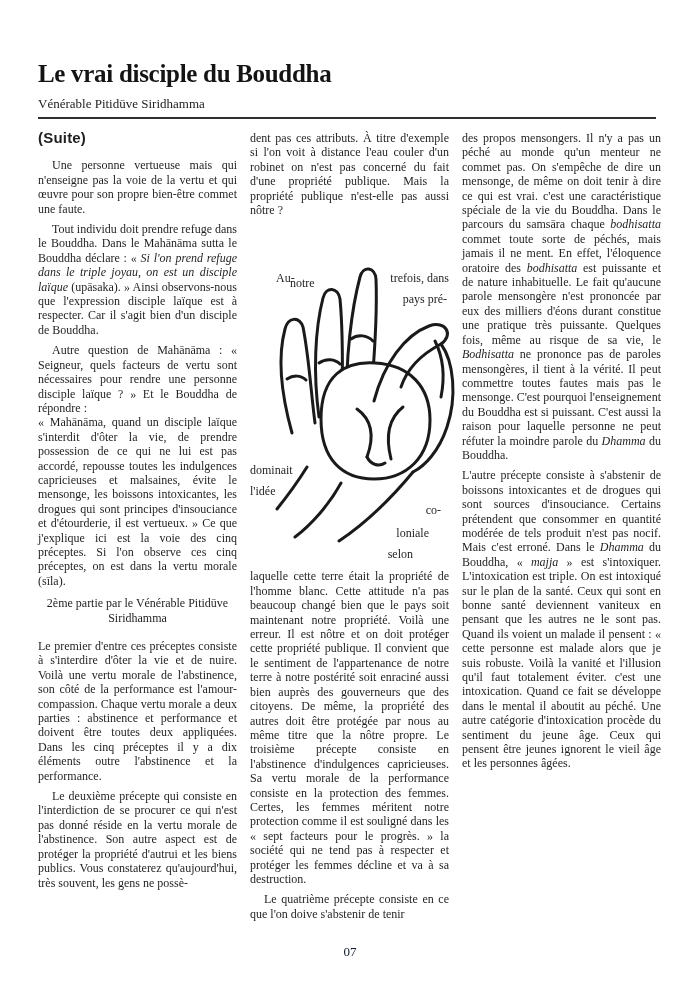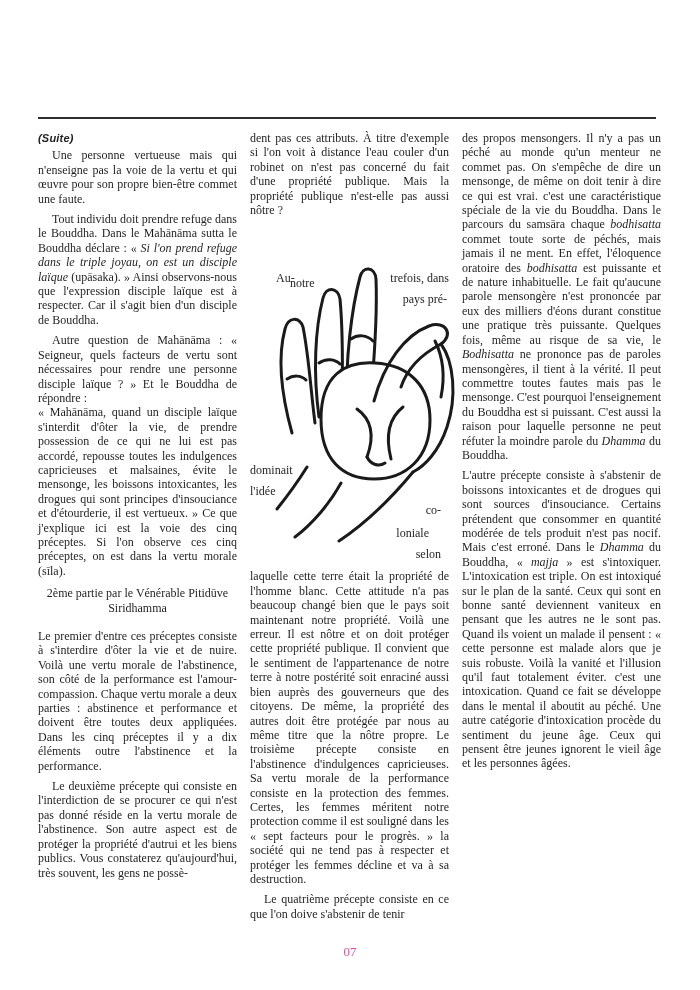--- a/index.html
+++ b/index.html
@@ -10,42 +10,46 @@
   .author{margin-top:8px;font-size:13px;color:#222;}
   .rule{position:absolute;left:38px;top:117px;width:618px;height:2px;background:#2e2e2e;}
   .columns{position:absolute;left:38px;top:131px;width:623px;display:flex;gap:13px;}
   .col{width:199px;font-size:12px;line-height:14.4px;text-align:justify;}
   .col p{margin:0 0 6px;}
   .indent{text-indent:14px;}
   .tight{margin-bottom:0 !important;}
   .subpart{margin:8px 0 10px !important;text-align:center;}
   .lead-gap{margin-top:14px !important;}
   .suite{font-family:"Liberation Sans","DejaVu Sans",sans-serif;font-weight:700;
-         font-size:11px;letter-spacing:.2px;margin:0 0 3px;text-align:left;font-style:italic;}
+         font-size:15px;letter-spacing:.2px;margin:0 0 13px;text-align:left;}
   .it{font-style:italic;}
   .wrap-figure{position:relative;height:298px;margin:46px 0 8px;}
   .wrap-figure svg{position:absolute;left:26px;top:2px;overflow:visible;}
   .frag{position:absolute;white-space:nowrap;}
   .f0{left:26px;top:8px;}
   .f1{left:0;top:13px;margin-left:40px;}
   .f2{right:0;top:8px;font-family:Liberation Serif, serif;}
   .f3{right:2px;top:29px;}
   .f4{left:0;top:200px;}
   .f5{left:0;top:221px;}
   .f6{right:8px;top:240px;}
   .f7{right:20px;top:263px;}
-  .f8{right:8px;top:284px;margin-left:44px;}
+  .f8{right:36px;top:284px;margin-left:44px;}
   .pagenum{position:absolute;left:0;top:944px;width:700px;text-align:center;
-           font-size:13px;color:#ec4899;}
+           font-size:13px;color:#0f172a;}
 </style>
 </head>
 <body>
 
 <div class="page">
 
+  <header class="masthead">
+    <h1 class="title">Le vrai disciple du Bouddha</h1>
+    <div class="author">Vénérable Pitidūve Siridhamma</div>
+  </header>
 
   <div class="rule"></div>
 
   <main class="columns">
 
     <section class="col">
       <div class="suite">(Suite)</div>
       <p class="indent"><span>Une personne vertueuse mais qui n'enseigne pas la voie de la vertu et qui œuvre pour son propre bien-être commet une faute.</span></p>
       <p class="indent"><span>Tout individu doit prendre refuge dans le Bouddha. Dans le Mahānāma sutta le Bouddha déclare : « </span><span class="it">Si l'on prend refuge dans le triple joyau, on est un disciple laïque </span><span>(upāsaka). » Ainsi observons-nous que l'expression disciple laïque est à respecter. Car il s'agit bien d'un disciple de Bouddha.</span></p>
       <p class="indent tight"><span>Autre question de Mahānāma : « Seigneur, quels facteurs de vertu sont nécessaires pour rendre une personne disciple laïque ? » Et le Bouddha de répondre :</span></p>

